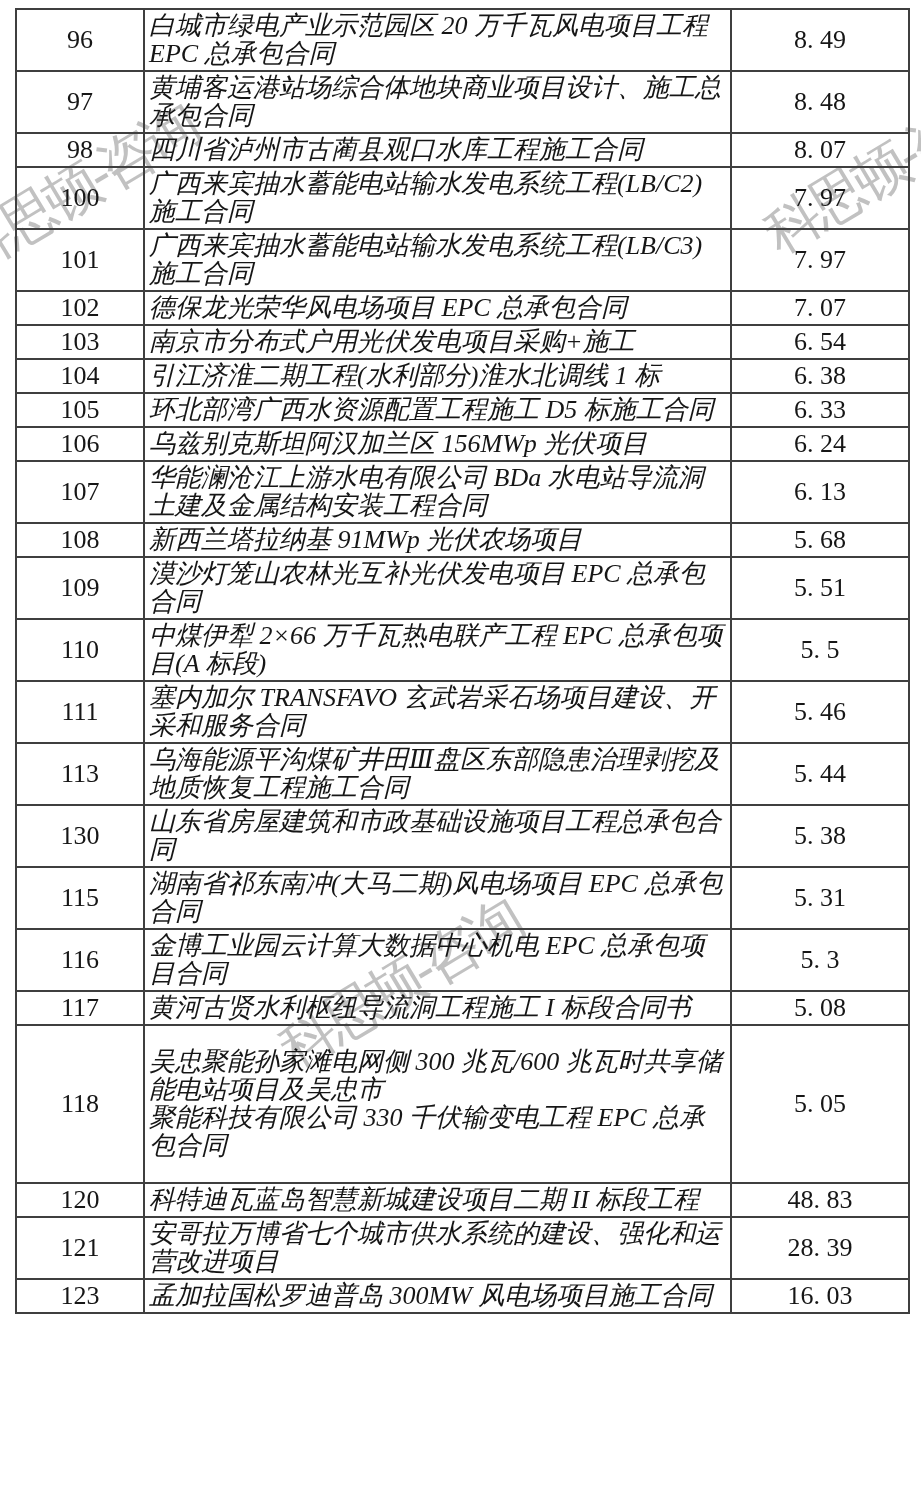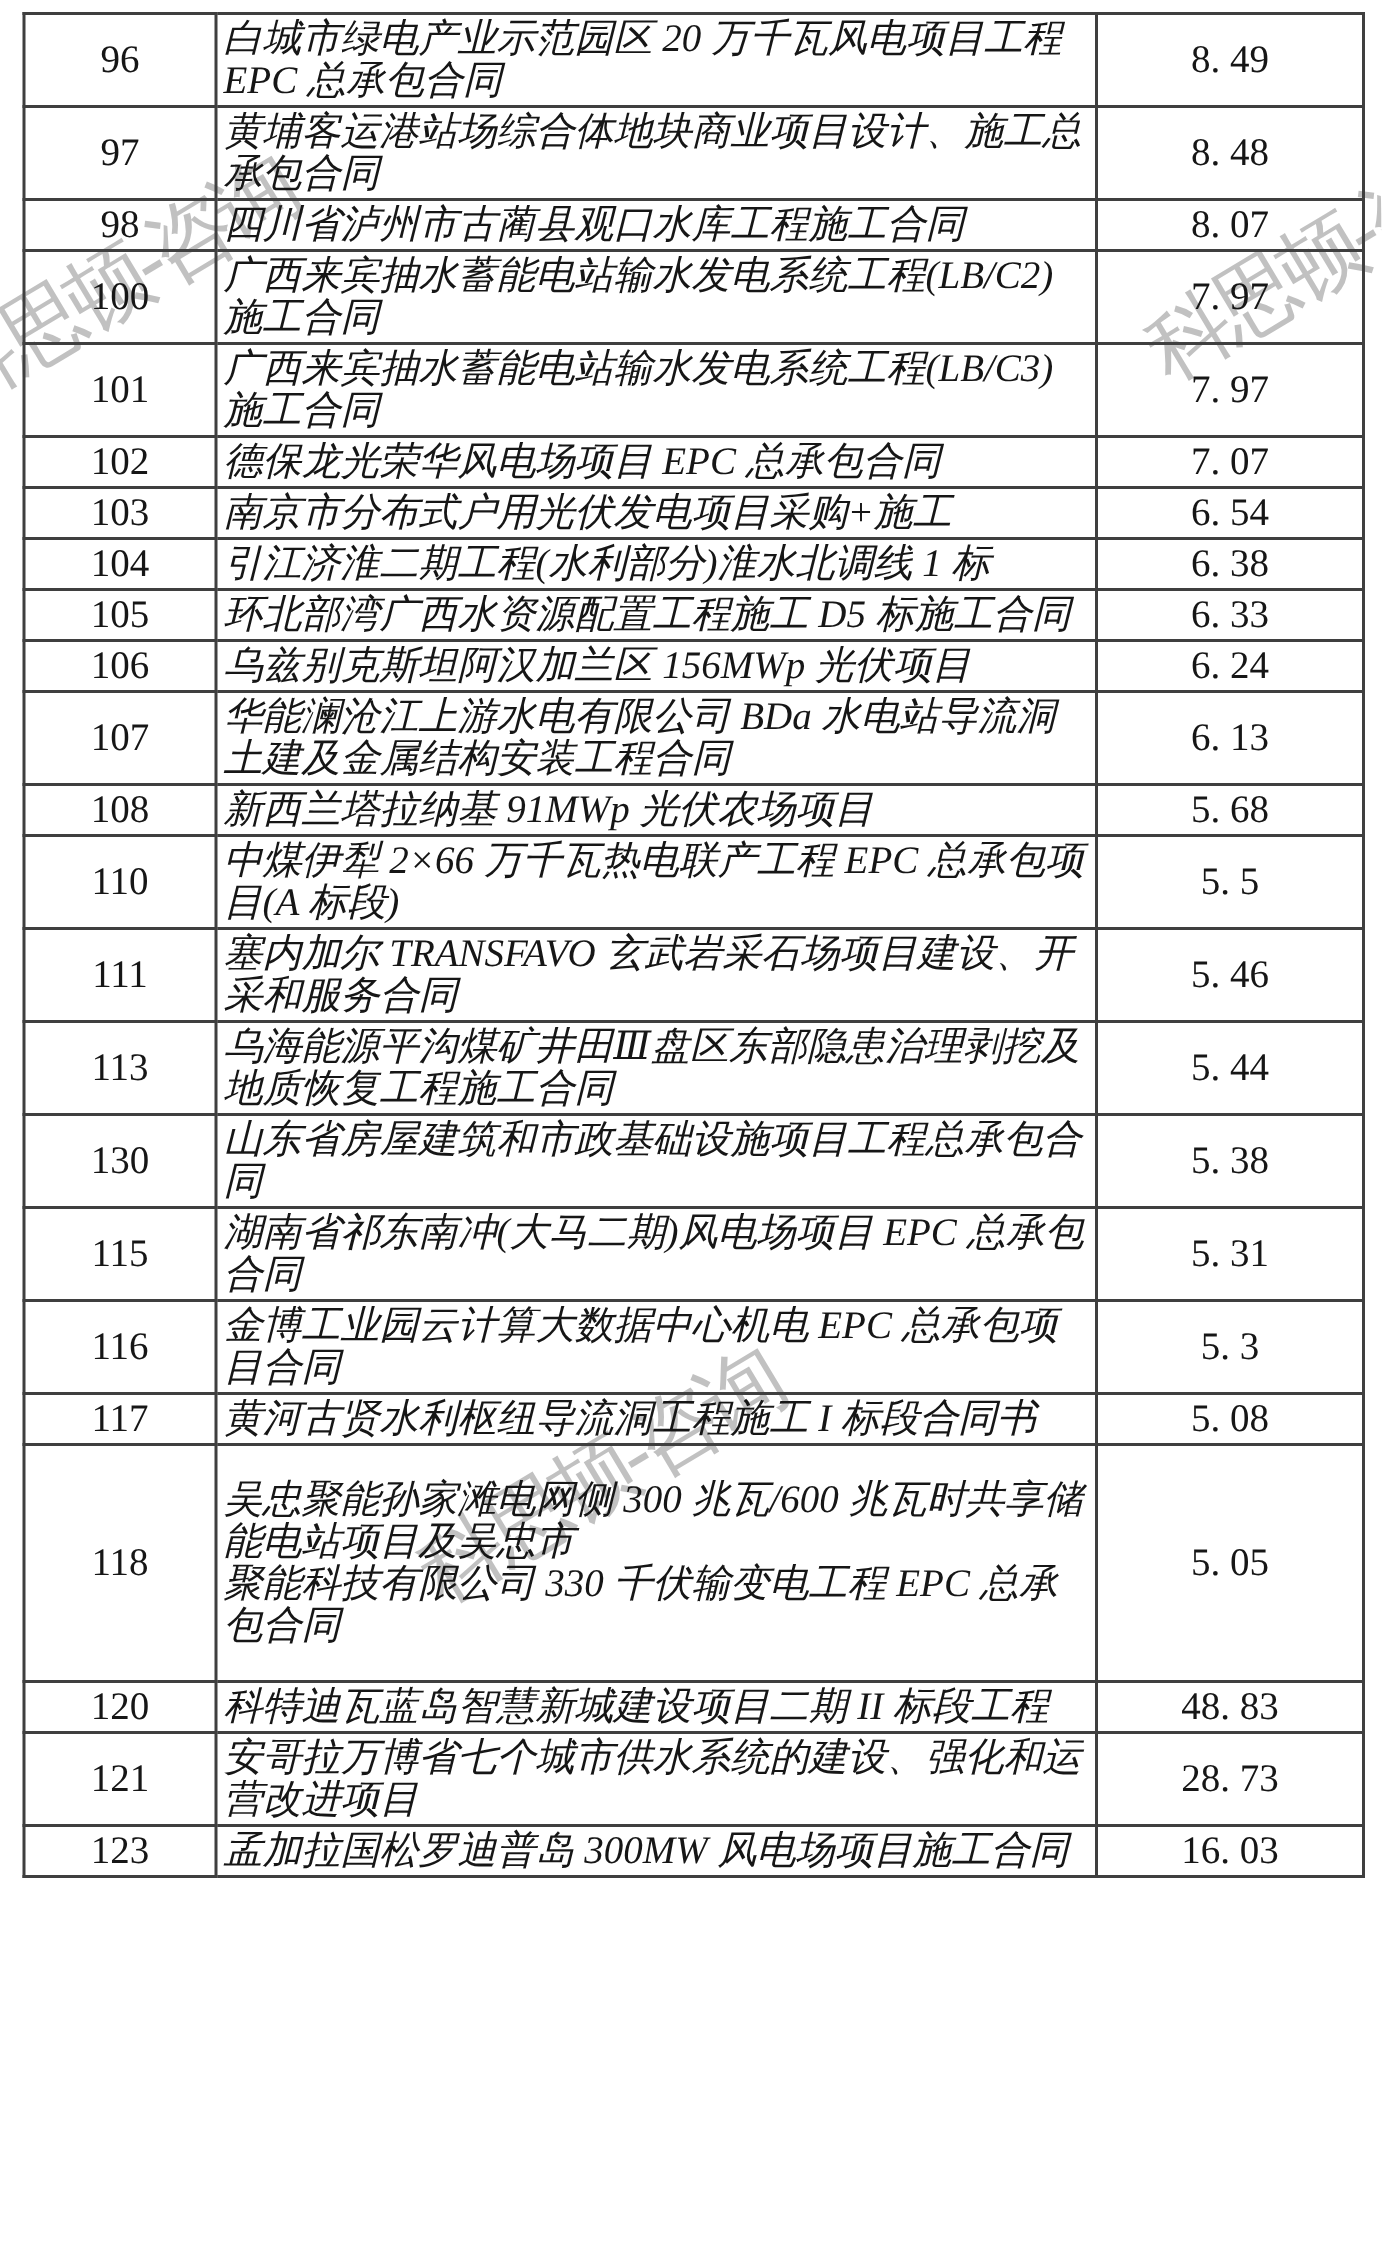--- a/index.html
+++ b/index.html
@@ -134,20 +134,25 @@
     <td class="rank">107</td>
     <td class="project">华能澜沧江上游水电有限公司 BDa 水电站导流洞土建及金属结构安装工程合同</td>
     <td class="value">6. 13</td>
   </tr>
         <tr>
     <td class="rank">108</td>
     <td class="project">新西兰塔拉纳基 91MWp 光伏农场项目</td>
     <td class="value">5. 68</td>
   </tr>
         <tr>
+    <td class="rank">109</td>
+    <td class="project">漠沙灯笼山农林光互补光伏发电项目 EPC 总承包合同</td>
+    <td class="value">5. 51</td>
+  </tr>
+        <tr>
     <td class="rank">110</td>
     <td class="project">中煤伊犁 2×66 万千瓦热电联产工程 EPC 总承包项目(A 标段)</td>
     <td class="value">5. 5</td>
   </tr>
         <tr>
     <td class="rank">111</td>
     <td class="project">塞内加尔 TRANSFAVO 玄武岩采石场项目建设、开采和服务合同</td>
     <td class="value">5. 46</td>
   </tr>
         <tr>
@@ -182,21 +187,21 @@
     <td class="value">5. 05</td>
   </tr>
         <tr>
     <td class="rank">120</td>
     <td class="project">科特迪瓦蓝岛智慧新城建设项目二期 II 标段工程</td>
     <td class="value">48. 83</td>
   </tr>
         <tr>
     <td class="rank">121</td>
     <td class="project">安哥拉万博省七个城市供水系统的建设、强化和运营改进项目</td>
-    <td class="value">28. 73</td>
+    <td class="value">28. 39</td>
   </tr>
         <tr>
     <td class="rank">123</td>
     <td class="project">孟加拉国松罗迪普岛 300MW 风电场项目施工合同</td>
     <td class="value">16. 03</td>
   </tr>
       </tbody>
   </table>
 
 </div>

